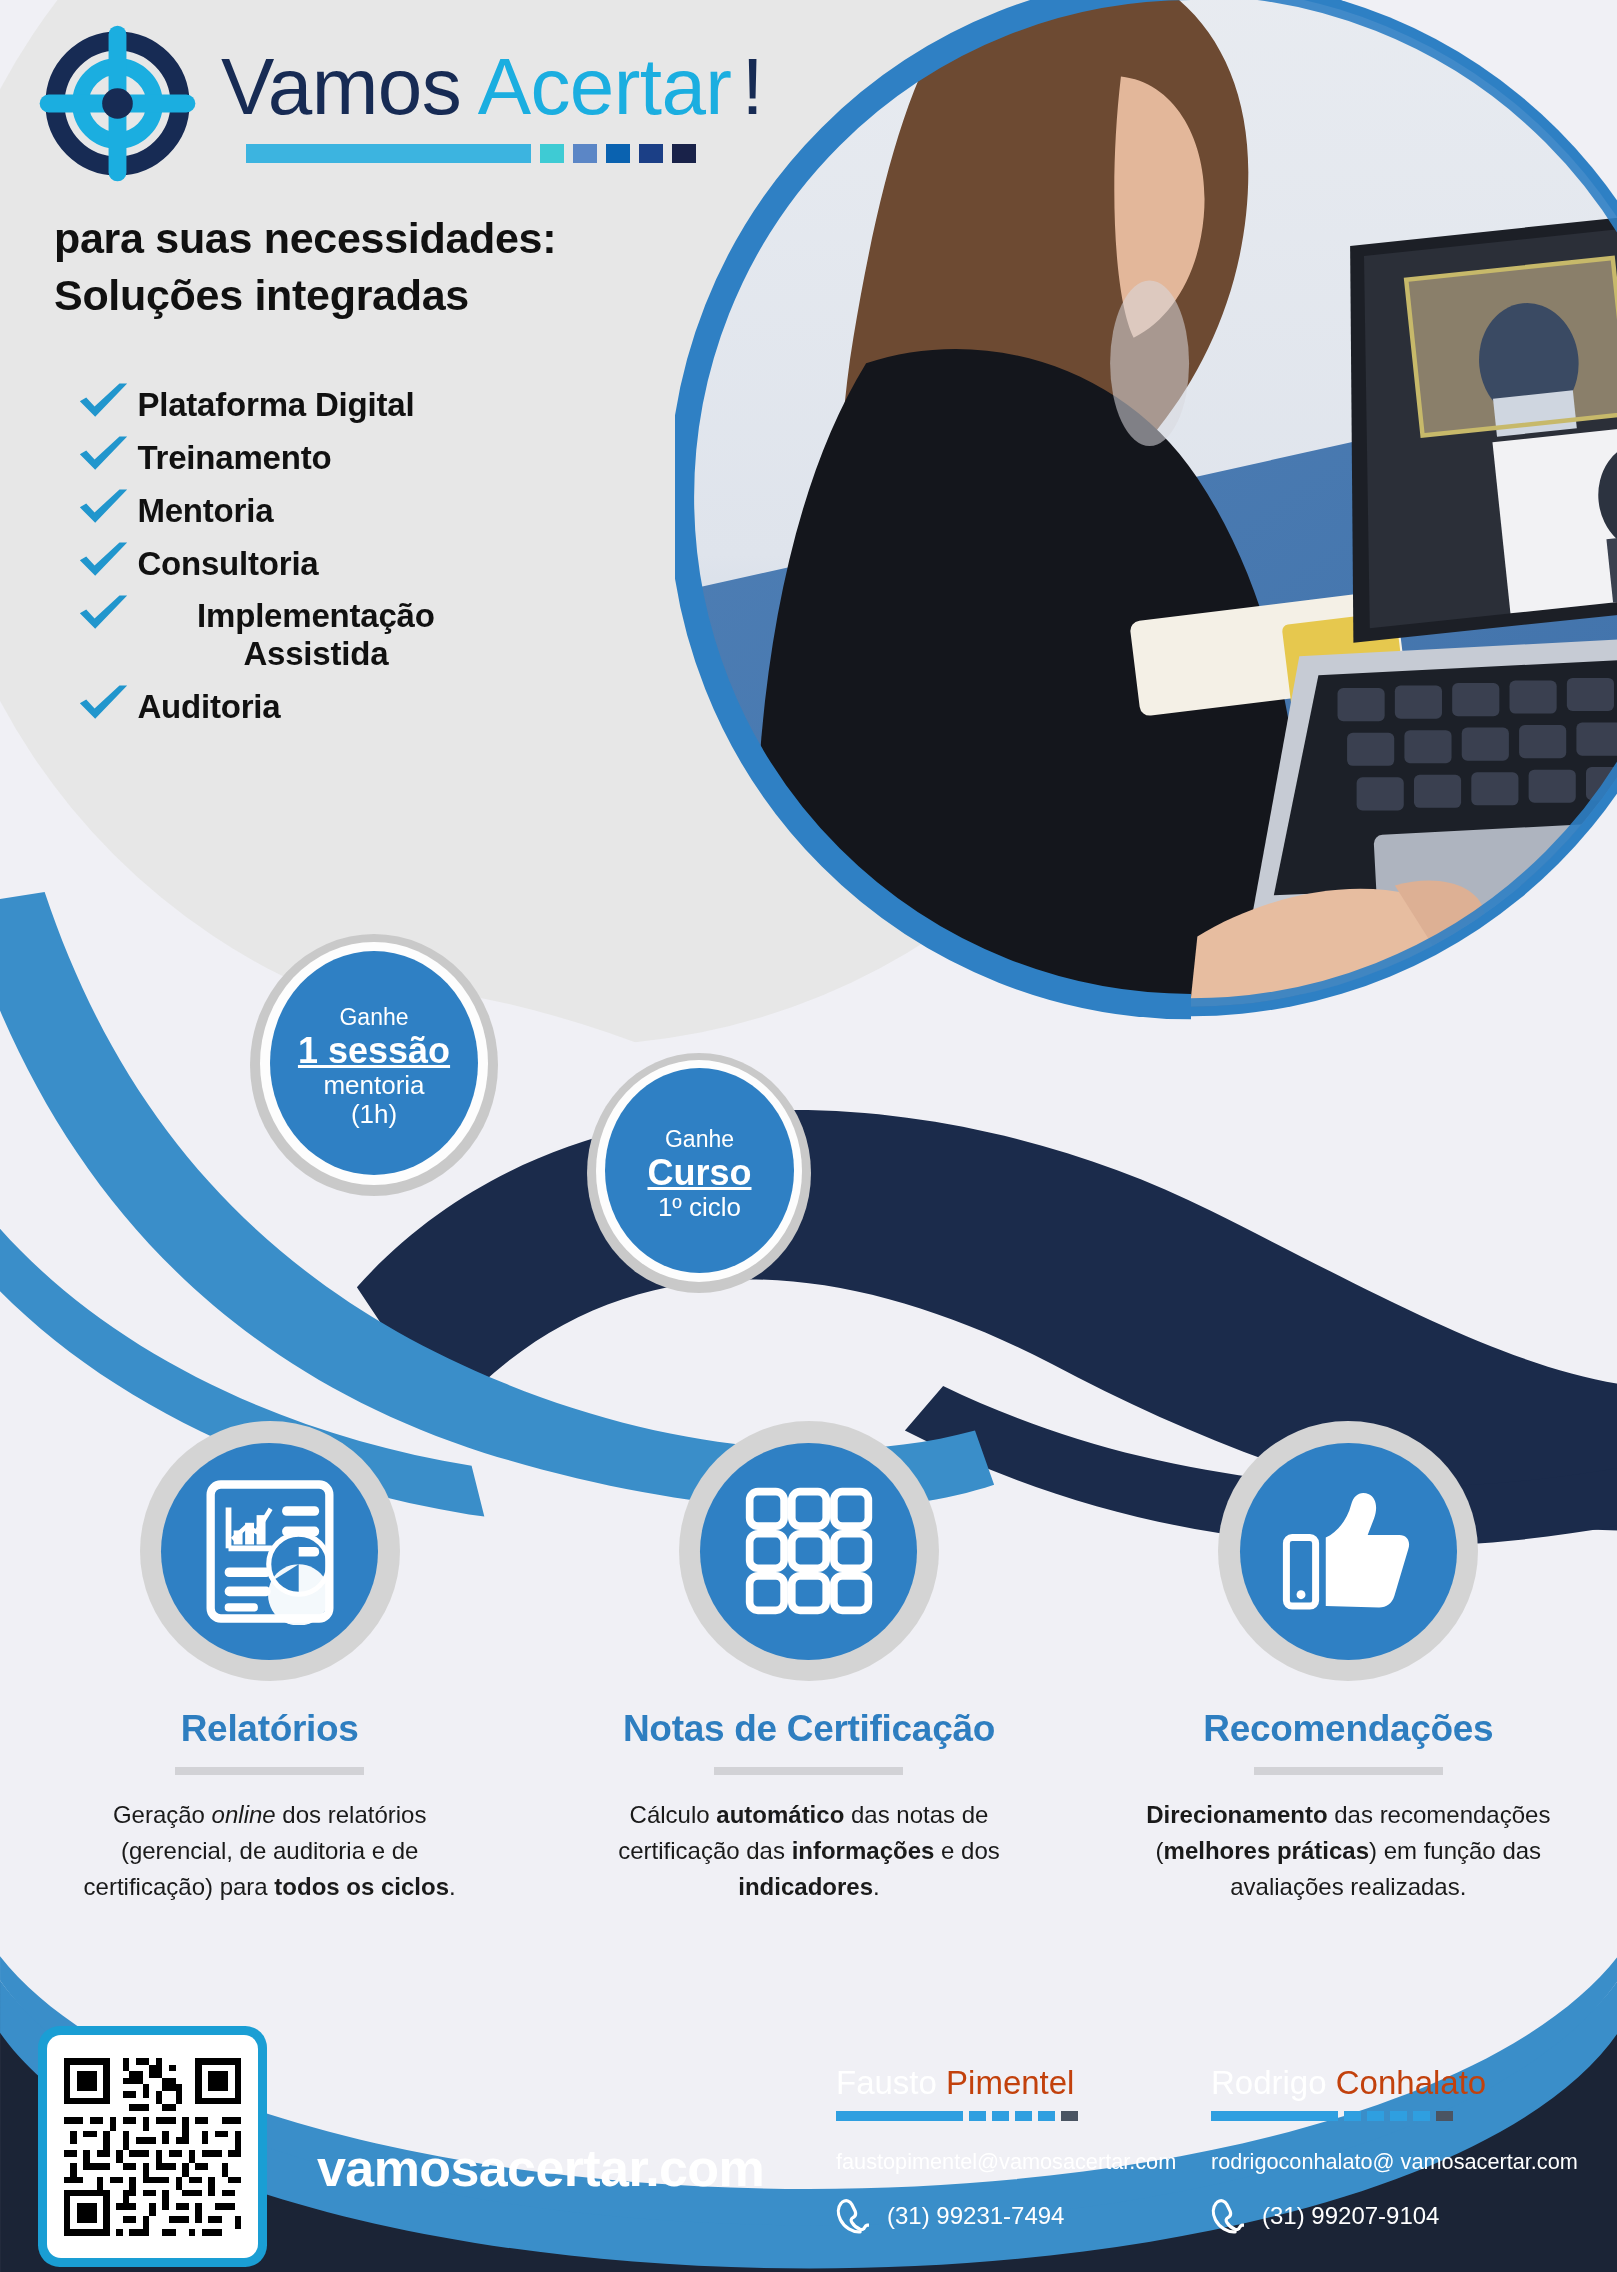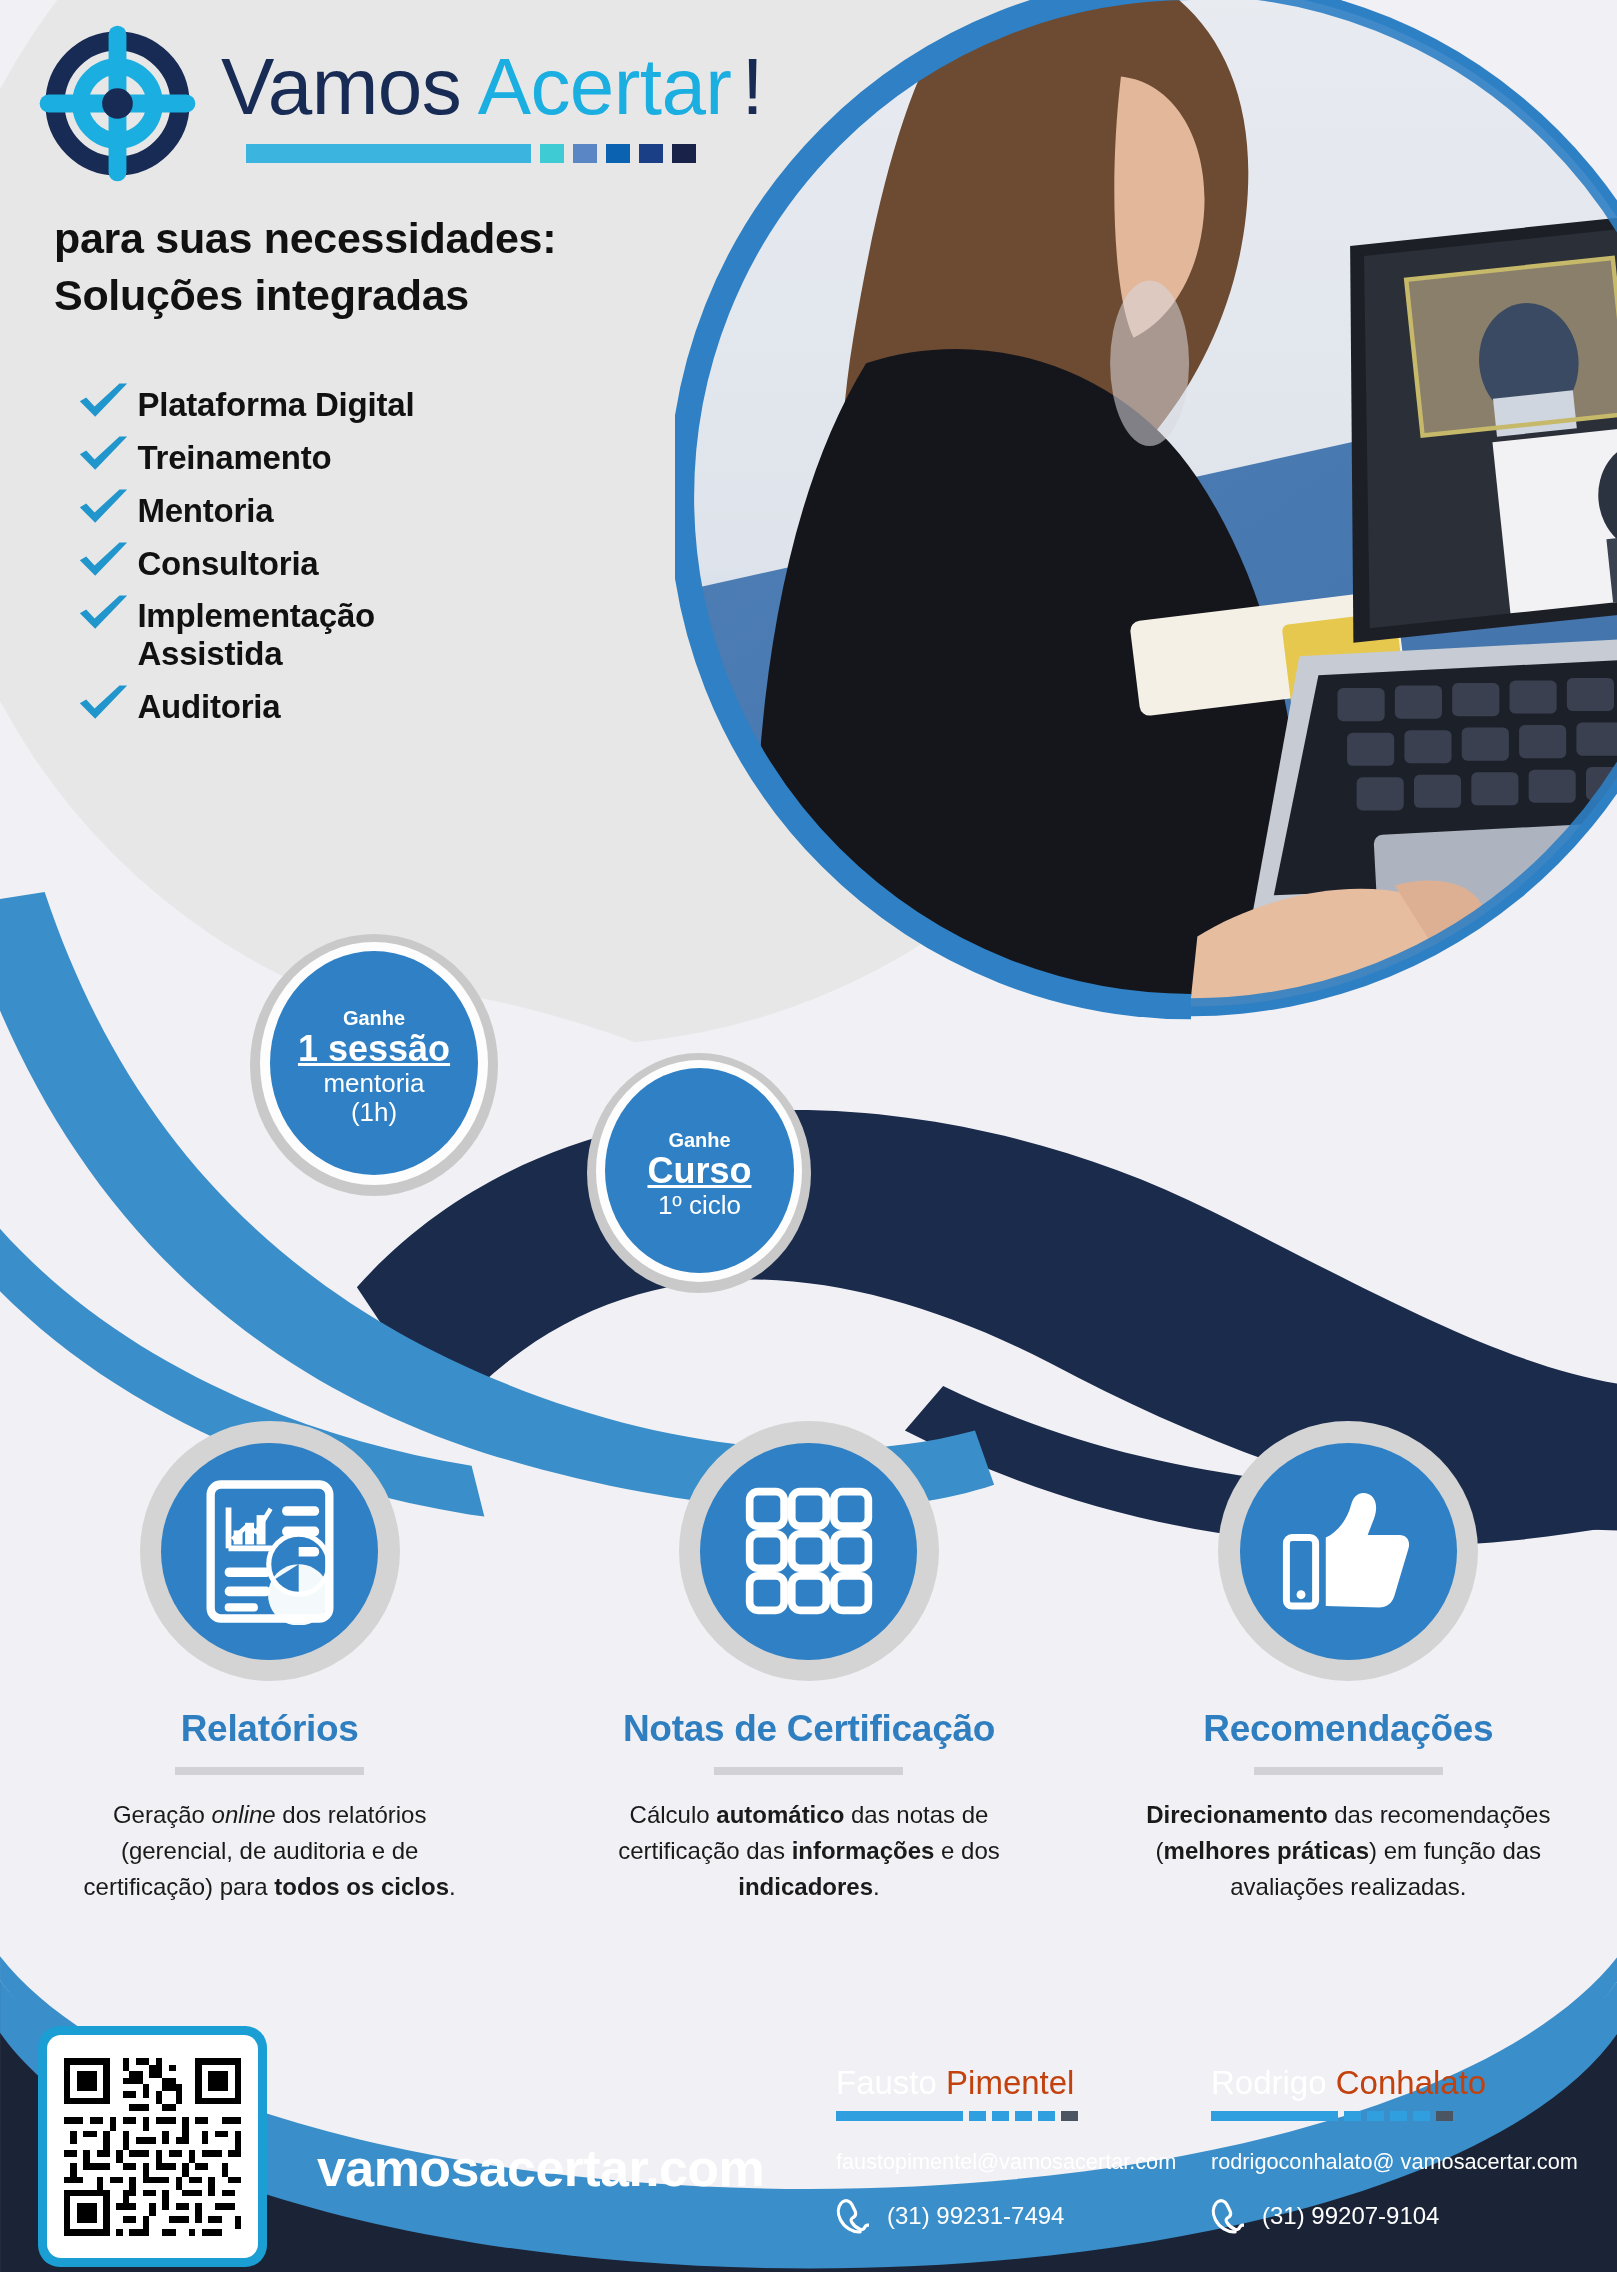--- a/index.html
+++ b/index.html
@@ -25,40 +25,40 @@
   .logo-dashes{position:absolute;left:214px;top:126px;display:flex;align-items:center;gap:9px;}
   .dash-long{width:285px;height:19px;background:#3cb4e0;}
   .dash-sq{width:24px;height:19px;}
 
   
   .headline{position:absolute;left:54px;top:210px;width:612px;}
   .headline-line{font-size:43px;font-weight:bold;color:#111;line-height:1.32;letter-spacing:-0.3px;}
 
   
   .checklist{position:absolute;left:76px;top:382px;width:573px;}
-  .check-item{display:flex;align-items:flex-start;margin-bottom:11.5px;}
+  .check-item{display:flex;align-items:flex-start;margin-bottom:11.5px;text-align:center;}
   .check-mark{flex:0 0 auto;width:55px;height:40px;margin-right:6.4px;}
   .check-label{font-size:33px;font-weight:bold;color:#111;line-height:1.14;padding-top:3.8px;letter-spacing:-0.2px;}
 
   
   .photo-wrap{position:absolute;left:675px;top:-83px;width:1032px;height:1160px;}
 
   
   .badge{position:absolute;border-radius:50%;display:flex;flex-direction:column;
          align-items:center;justify-content:center;text-align:center;color:#fff;
          background:#2f80c4;box-sizing:border-box;}
   .badge-outer{position:absolute;border-radius:50%;background:#c9c9c9;}
   .badge-mid{position:absolute;border-radius:50%;background:#fdfdfd;}
   .b1-outer{left:250px;top:934px;width:248px;height:262px;}
   .b1-mid{left:260px;top:942px;width:228px;height:243px;}
   .b1{left:270px;top:951px;width:208px;height:224px;}
   .b2-outer{left:587px;top:1053px;width:224px;height:240px;}
   .b2-mid{left:596px;top:1060px;width:206px;height:222px;}
   .b2{left:605px;top:1068px;width:189px;height:205px;}
-  .badge-sm{font-size:20px;font-weight:700;line-height:1.12;margin-top:8px;}
+  .badge-sm{font-size:23px;font-weight:400;line-height:1.12;margin-top:8px;}
   .badge-lg{font-size:36px;font-weight:bold;line-height:1.12;text-decoration:underline;}
   .badge-md{font-size:26px;font-weight:400;line-height:1.12;}
 
   
   .features{position:absolute;left:0;top:1421px;width:1618px;display:flex;}
   .feature{flex:1 1 0;display:flex;flex-direction:column;align-items:center;}
   .feat-ring{width:260px;height:260px;border-radius:50%;background:#d4d4d4;
              display:flex;align-items:center;justify-content:center;}
   .feat-circle{width:217px;height:217px;border-radius:50%;background:#2f80c4;
                display:flex;align-items:center;justify-content:center;}

